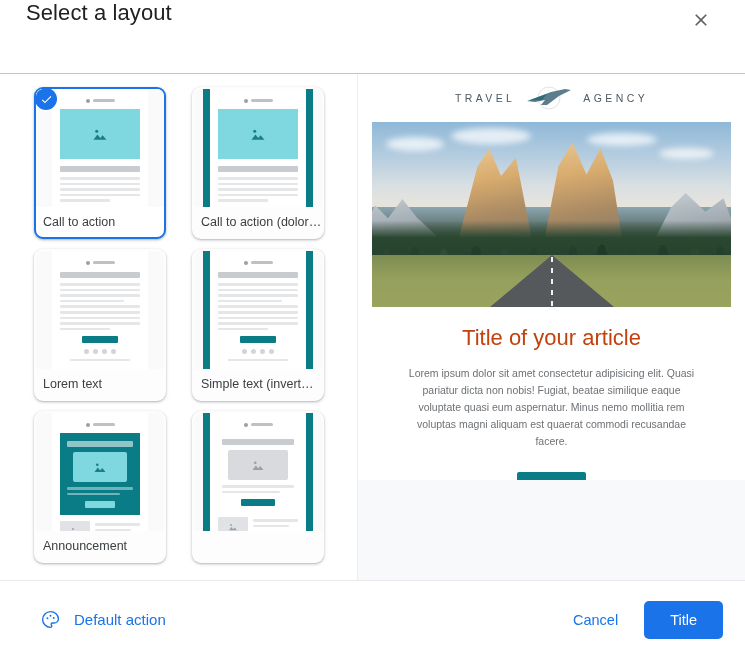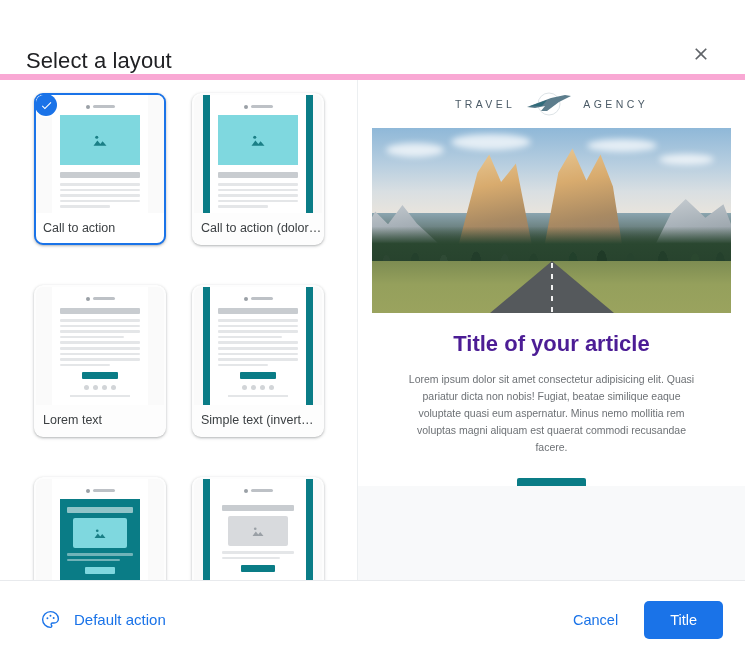--- a/index.html
+++ b/index.html
@@ -20,25 +20,24 @@
     background: #ffffff;
     display: flex;
     flex-direction: column;
   }
 
   
   .dialog-header {
     height: 74px;
     flex: 0 0 74px;
     display: flex;
-    align-items: flex-end;
+    align-items: flex-start;
     padding: 0 24px 0 26px;
     background: #ffffff;
-    border-bottom: 6px solid #f9a8d4;
-    margin-top: 6px;
+    border-bottom: 1px solid #f9a8d4;
   }
   .dialog-title {
     font-size: 22px;
     color: #202124;
     letter-spacing: 0.1px;
     font-weight: 400;
     flex: 1;
   }
   .close-btn {
     width: 40px;
@@ -66,21 +65,21 @@
     width: 358px;
     flex: 0 0 358px;
     background: #ffffff;
     overflow: hidden;
     position: relative;
     border-right: 1px solid #eceff1;
   }
   .layout-grid {
     display: flex;
     flex-wrap: wrap;
-    gap: 40px 26px;
+    gap: 10px 26px;
     padding: 13px 0 20px 34px;
   }
 
   .layout-card {
     width: 132px;
     border-radius: 9px;
     background: #fdfdfd;
     box-shadow: 0 1px 2px rgba(60,64,67,.28), 0 1px 3px 1px rgba(60,64,67,.10);
     overflow: hidden;
     cursor: pointer;
@@ -277,23 +276,23 @@
     left: 50%;
     width: 2px;
     transform: translateX(-50%);
     height: 50px;
     background: repeating-linear-gradient(180deg,#f2f2f2 0 5px, transparent 5px 11px);
   }
 
   .pv-title {
     text-align: center;
     font-size: 22px;
-    color: #4c1d95;
+    color: #c2410c;
     margin-top: 18px;
-    font-weight: 700;
+    font-weight: 400;
   }
   .pv-body {
     margin: 14px auto 0;
     width: 290px;
     text-align: center;
     font-size: 10.5px;
     line-height: 1.62;
     color: #6d7175;
   }
   .pv-cta {

